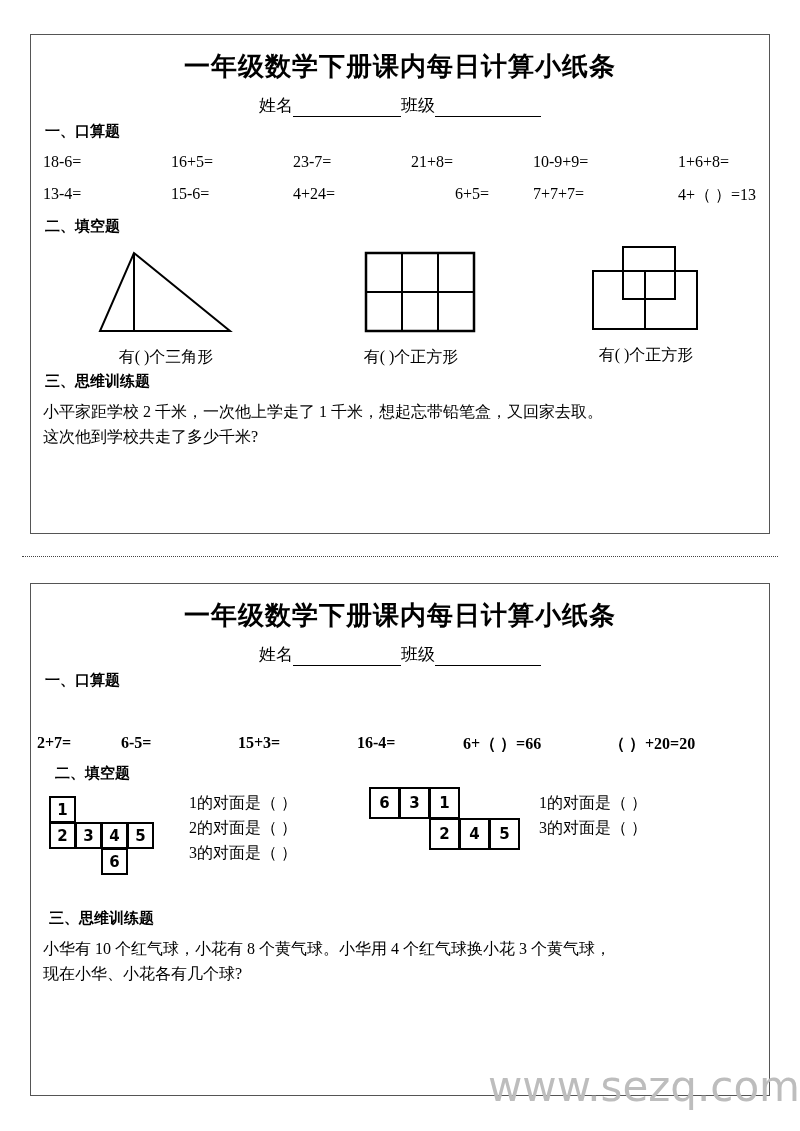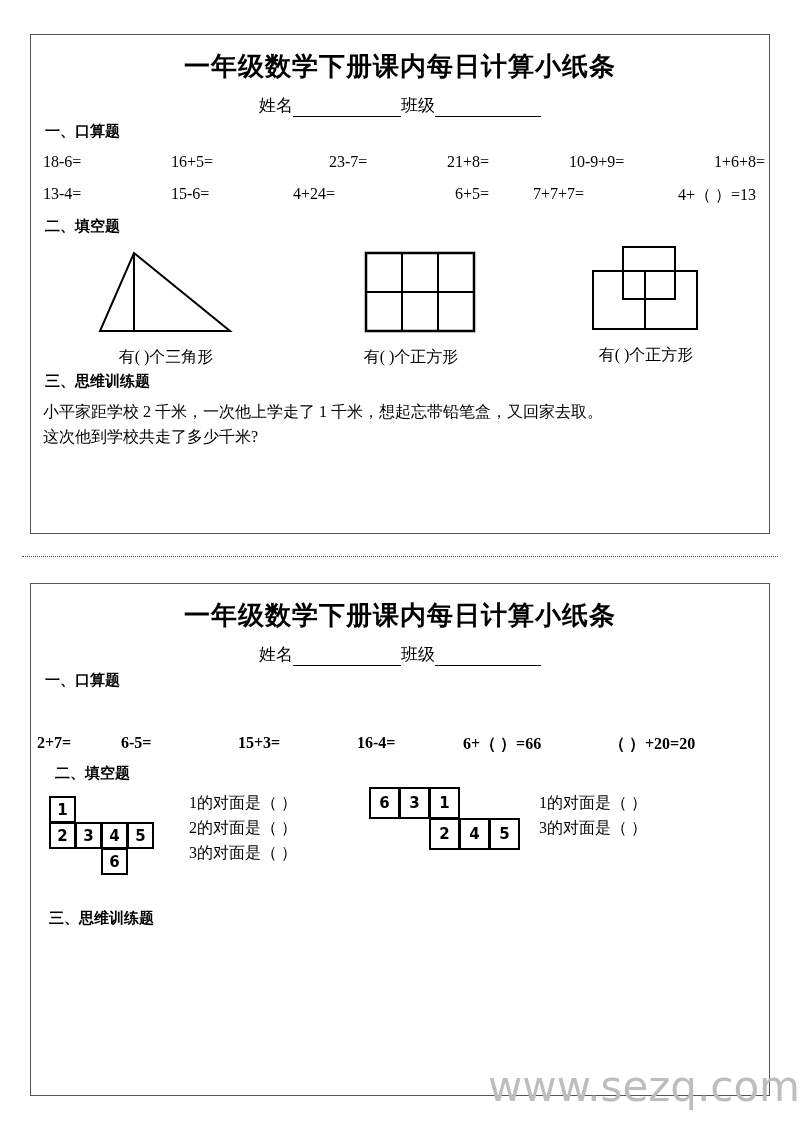--- a/index.html
+++ b/index.html
@@ -148,21 +148,21 @@
 
     <div class="ws-nameline">
       <span>姓名</span><span class="blank-line bl-name"></span><span>班级</span><span class="blank-line bl-class"></span>
     </div>
 
     <div style="position:absolute; left:14px; top:87px;" class="sec-head">一、口算题</div>
 
     <div class="calc-row" style="position:absolute; left:12px; top:118px; width:715px;">
       <span class="calc-cell" style="width:128px;">18-6=</span>
       <span class="calc-cell" style="width:122px;">16+5=</span>
-      <span class="calc-cell" style="width:118px;margin-left:36px;">23-7=</span>
+      <span class="calc-cell" style="width:118px;">23-7=</span>
       <span class="calc-cell" style="width:122px;">21+8=</span>
       <span class="calc-cell" style="width:145px;">10-9+9=</span>
       <span class="calc-cell">1+6+8=</span>
     </div>
 
     <div class="calc-row" style="position:absolute; left:12px; top:150px; width:715px;">
       <span class="calc-cell" style="width:128px;">13-4=</span>
       <span class="calc-cell" style="width:122px;">15-6=</span>
       <span class="calc-cell" style="width:118px;">4+24=</span>
       <span class="calc-cell" style="width:122px;text-align:center;">6+5=</span>
@@ -255,17 +255,21 @@
       <div class="net-cell" style="left:120px; top:31px; width:31px; height:32px;">5</div>
     </div>
 
     <div class="qlist" style="left:508px; top:206px;">
       <div>1的对面是（     ）</div>
       <div>3的对面是（     ）</div>
     </div>
 
     <div class="sec-head" style="position:absolute; left:18px; top:325px;">三、思维训练题</div>
 
+    <div class="prob-text" style="position:absolute; left:12px; top:352px; width:722px;">
+      <div>小华有 10 个红气球，小花有 8 个黄气球。小华用 4 个红气球换小花 3 个黄气球，</div>
+      <div>现在小华、小花各有几个球?</div>
+    </div>
   </div>
 
   <div id="watermark">www.sezq.com</div>
 
 </div>
 
 </body></html>

